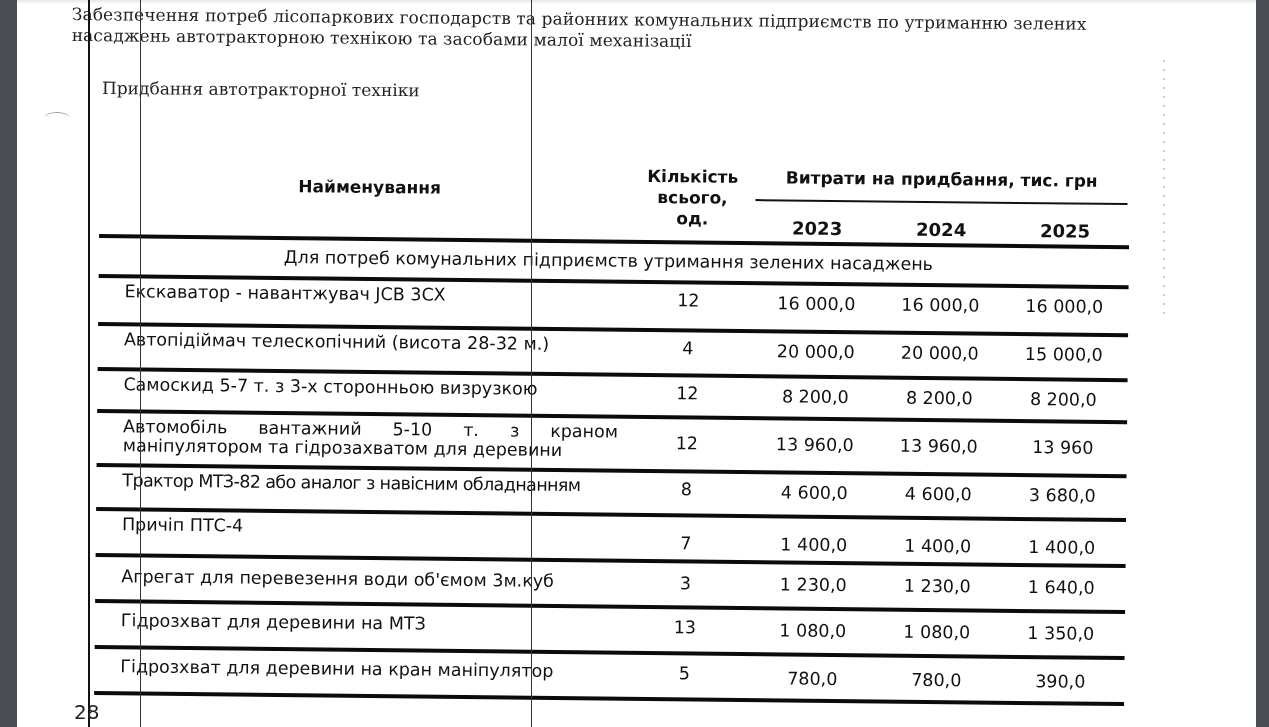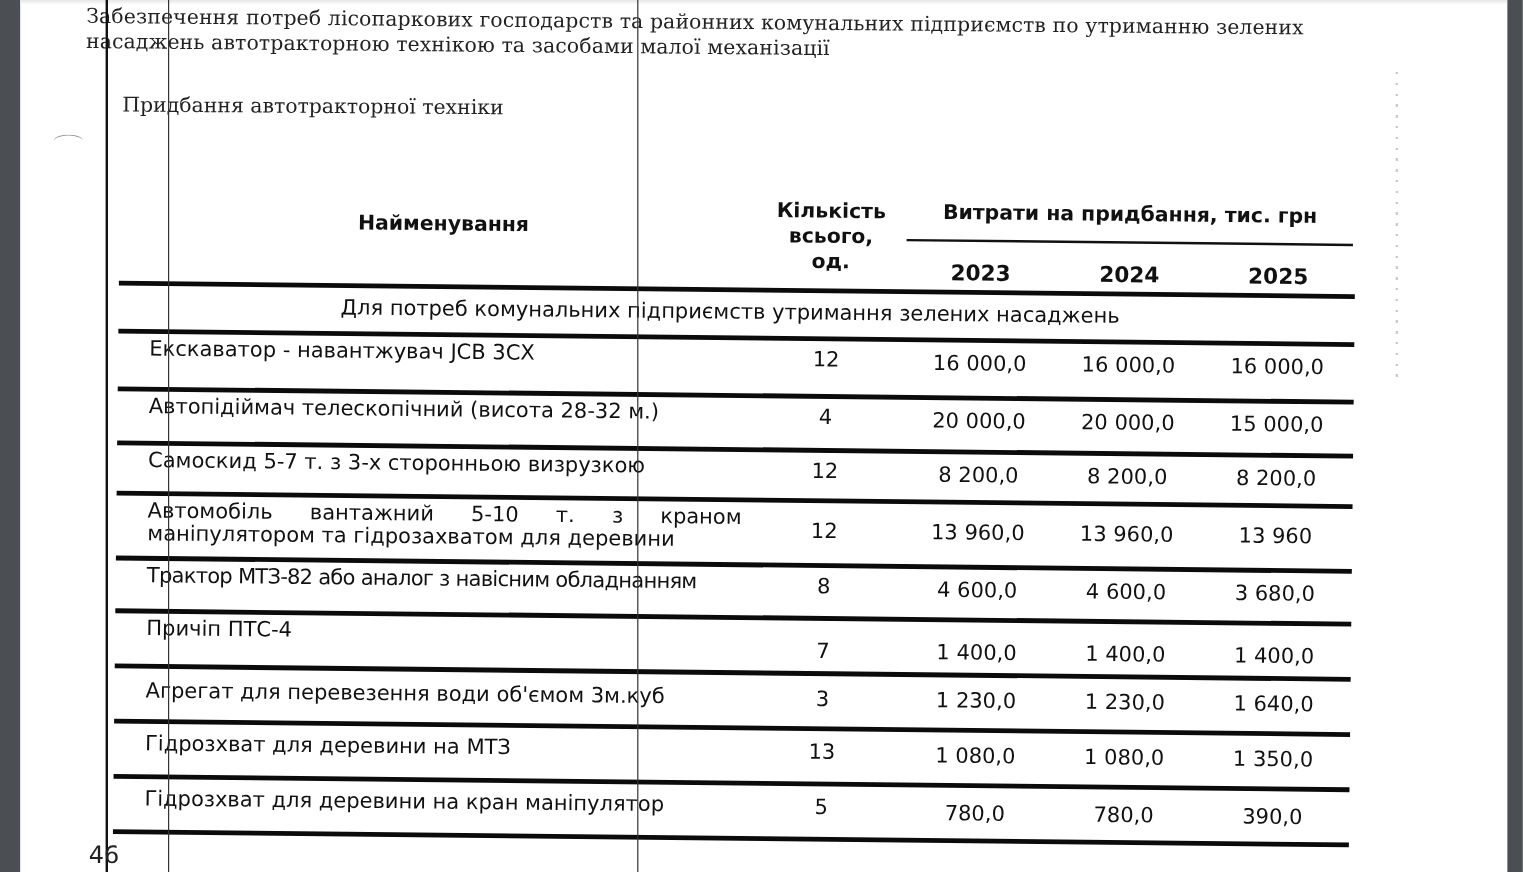--- a/index.html
+++ b/index.html
@@ -189,14 +189,14 @@
       <div class="v v2" style="top:12px">780,0</div>
       <div class="v v3" style="top:12px">390,0</div>
     </div>
     <div class="rule"></div>
   </div>
 
   <div class="scan-line" style="left:71px"></div>
   <div class="scan-line thin" style="left:123px"></div>
   <div class="scan-line thin" style="left:514px"></div>
 
-  <div class="page-number">46</div>
+  <div class="page-number">28</div>
 </div>
 
 </body></html>

